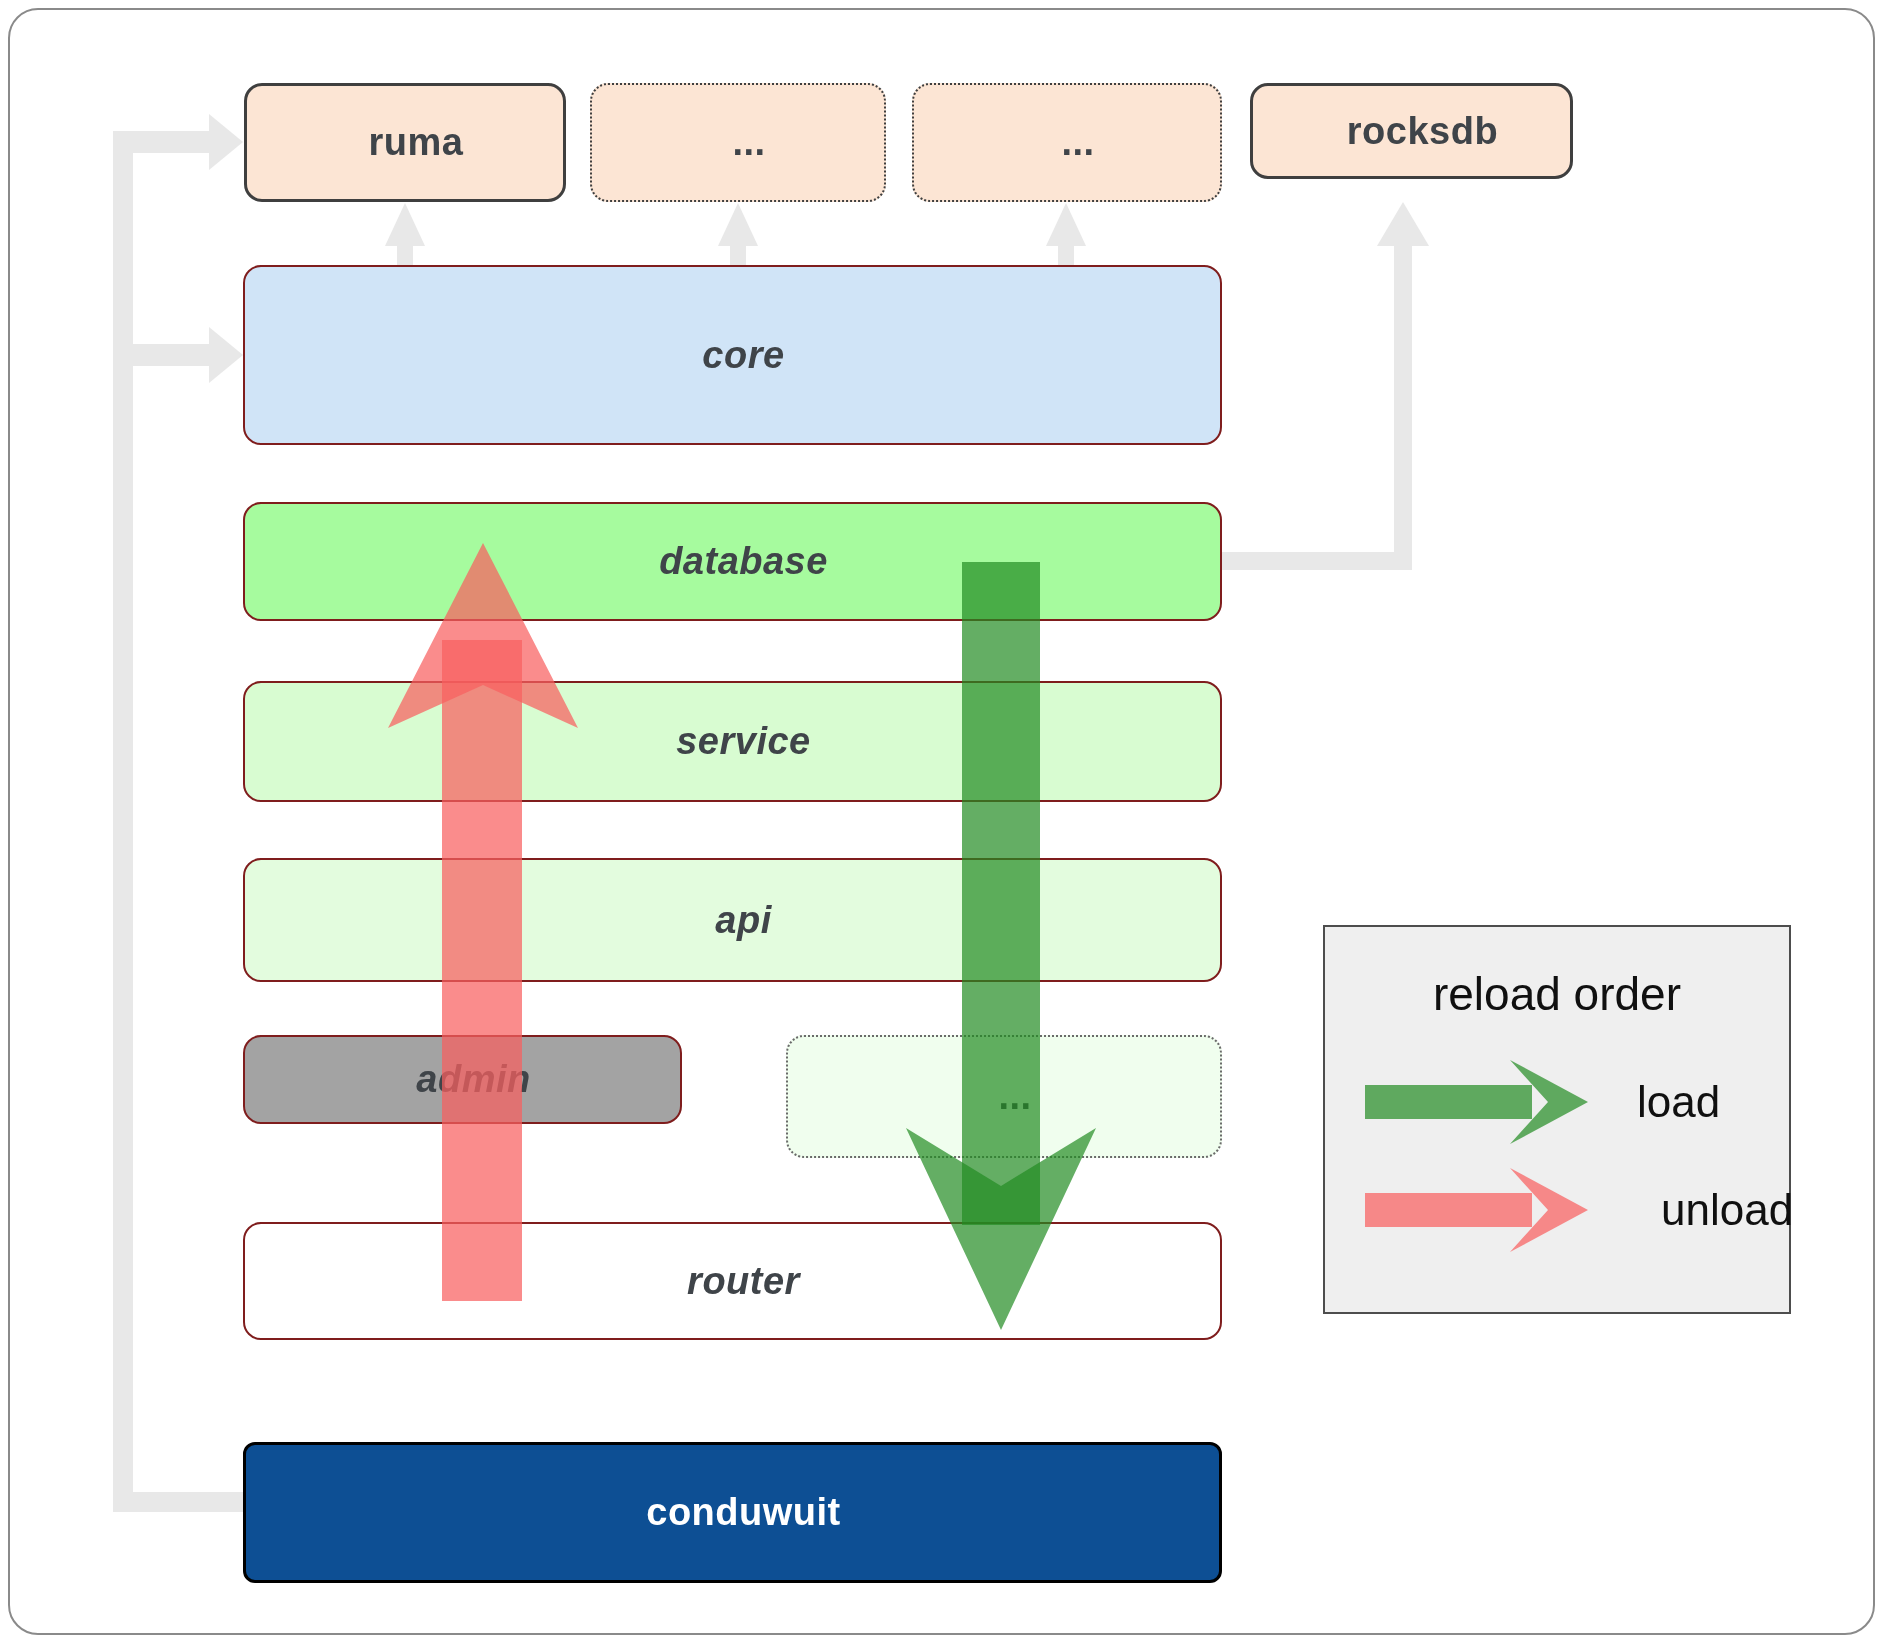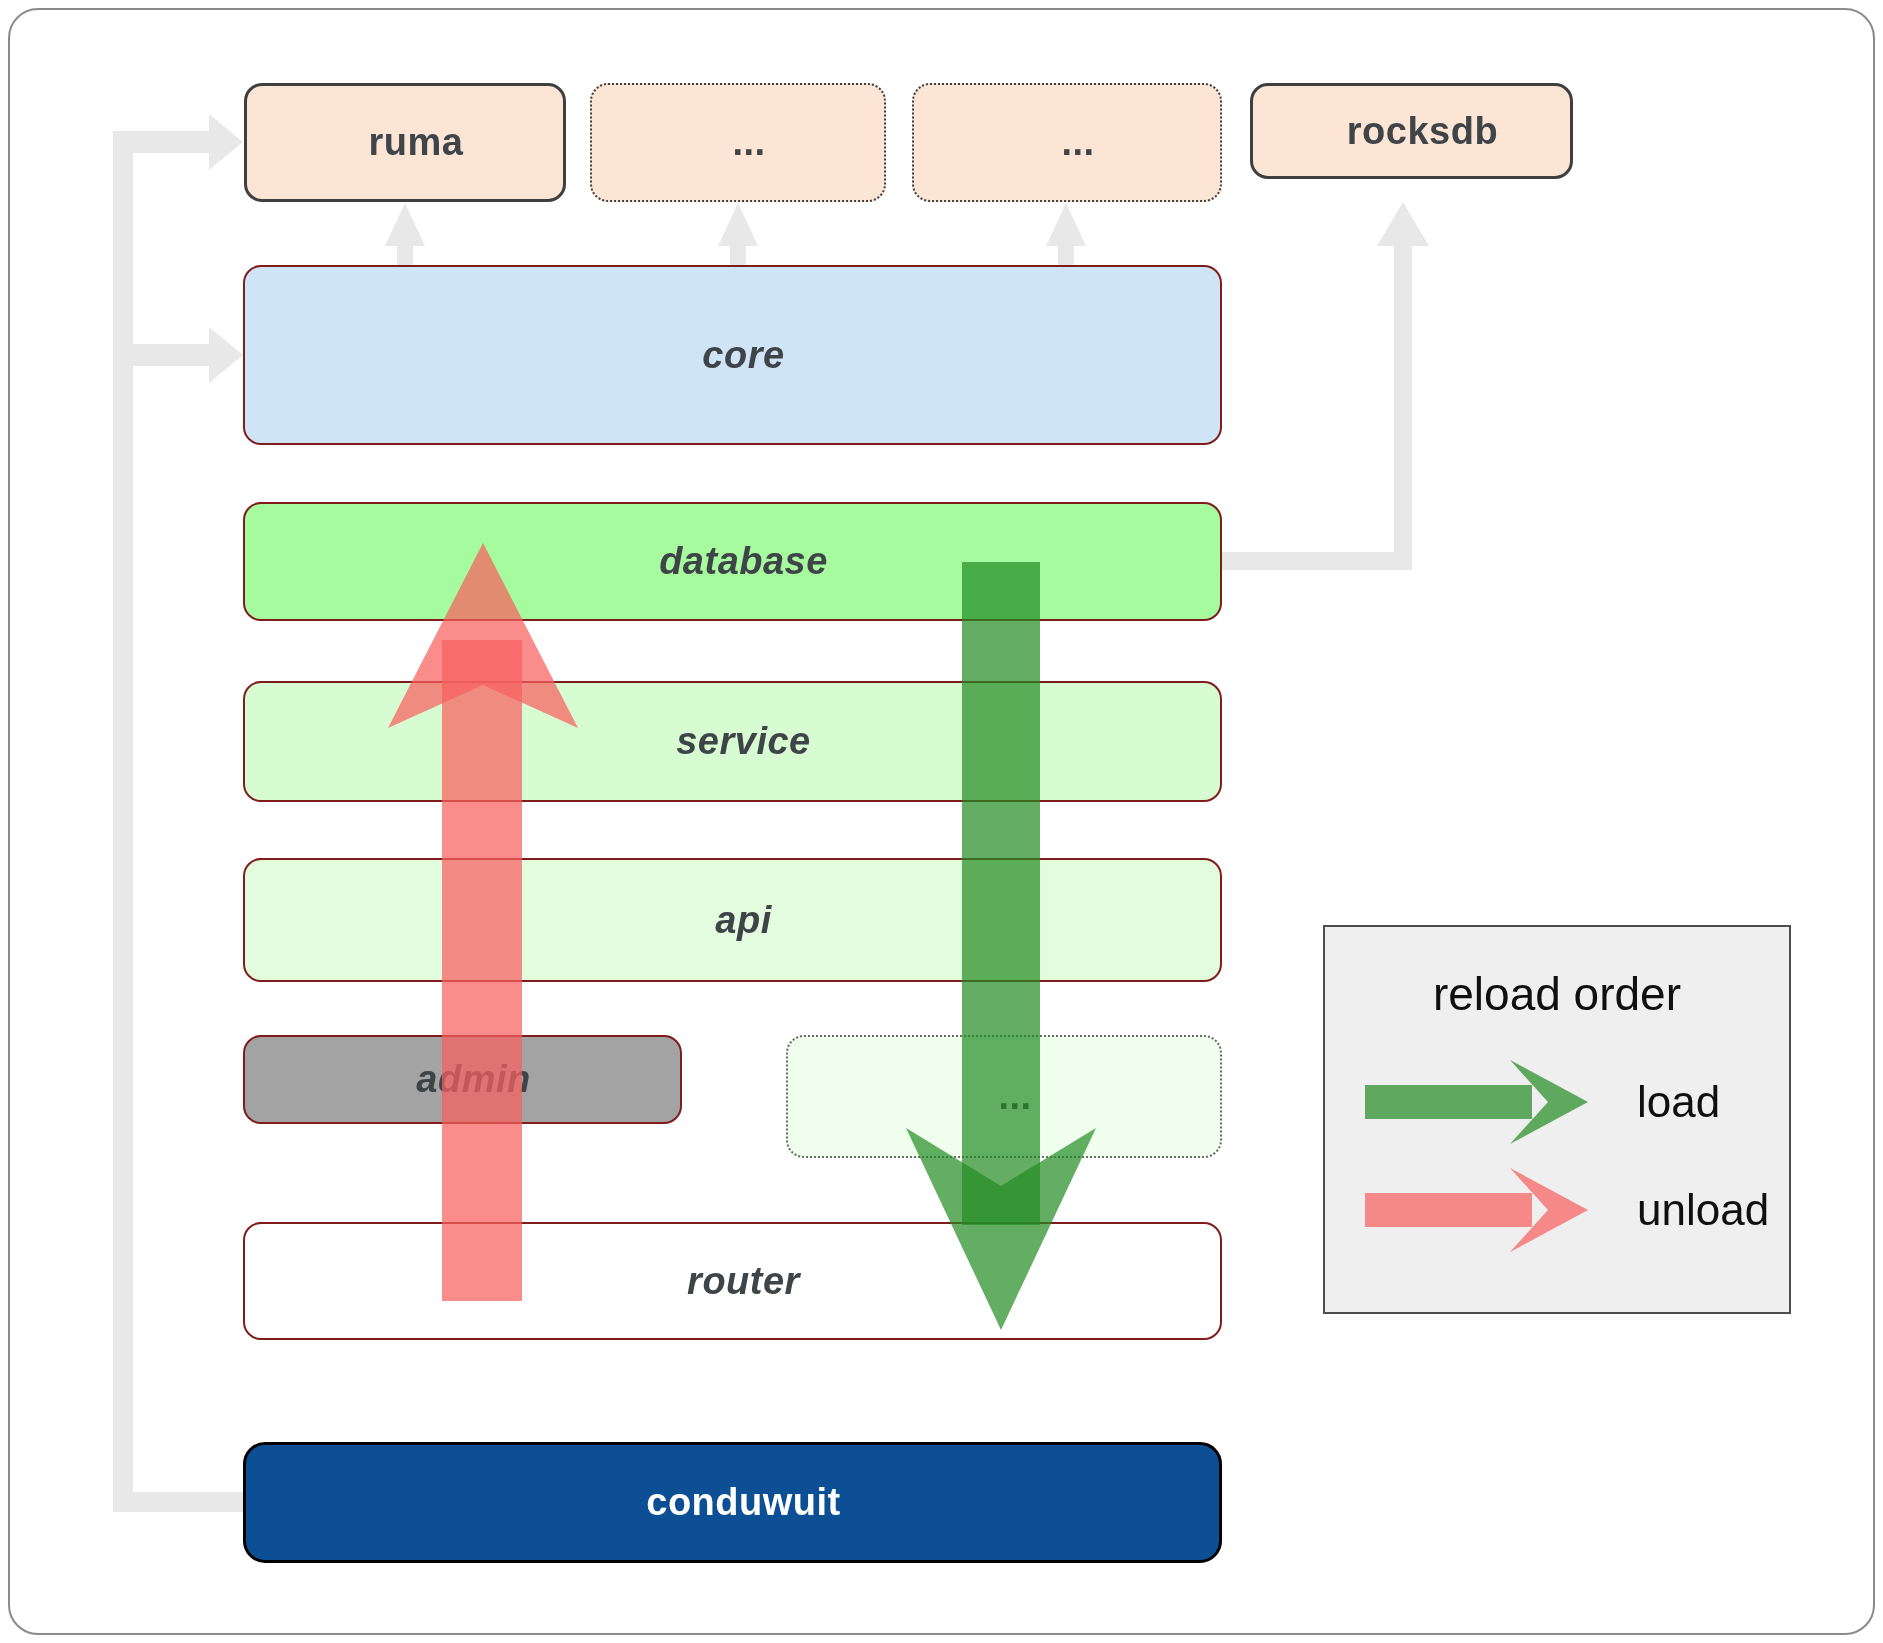--- a/index.html
+++ b/index.html
@@ -32,34 +32,34 @@
   .node-dep1     {left:590px;top:83px;width:296px;height:119px;background:#fce5d4;}
   .node-dep2     {left:912px;top:83px;width:310px;height:119px;background:#fce5d4;}
   .node-rocksdb  {left:1250px;top:83px;width:323px;height:96px;background:#fce5d4;}
   .node-core     {left:243px;top:265px;width:979px;height:180px;background:#d0e4f7;}
   .node-database {left:243px;top:502px;width:979px;height:119px;background:#a6fb9e;}
   .node-service  {left:243px;top:681px;width:979px;height:121px;background:#d8fcd1;}
   .node-api      {left:243px;top:858px;width:979px;height:124px;background:#e3fcde;}
   .node-admin    {left:243px;top:1035px;width:439px;height:89px;background:#a3a3a3;}
   .node-more     {left:786px;top:1035px;width:436px;height:123px;background:#f0feee;}
   .node-router   {left:243px;top:1222px;width:979px;height:118px;background:#ffffff;}
-  .node-conduwuit{left:243px;top:1442px;width:979px;height:121px;background:#0d4f94;
-                  border:3px solid #000000;border-radius:22px;color:#ffffff;}
+  .node-conduwuit{left:243px;top:1442px;width:979px;height:141px;background:#0d4f94;
+                  border:3px solid #000000;border-radius:12px;color:#ffffff;}
 
   .legend{
     position:absolute;left:1323px;top:925px;width:468px;height:389px;
     box-sizing:border-box;background:#efefef;border:2px solid #4d4d4d;
   }
   .legend-title{
     position:absolute;left:0;top:40px;width:100%;
     text-align:center;font-size:46px;font-weight:500;color:#101010;
   }
   .legend-row{position:absolute;left:40px;height:100px;display:flex;align-items:center;}
   .legend-row.row-load{top:125px;}
-  .legend-row.row-unload{top:233px;}
+  .legend-row.row-unload{top:233px;gap:24px;}
   .legend-arrow{width:230px;height:100px;flex:0 0 auto;}
   .legend-label{margin-left:42px;font-size:44px;color:#101010;}
 
   .fill-conn{fill:#e8e8e8;}
   .fill-green{fill:#228b22;fill-opacity:0.70;}
   .fill-red{fill:#f86060;fill-opacity:0.72;}
 </style>
 </head>
 <body>
 

